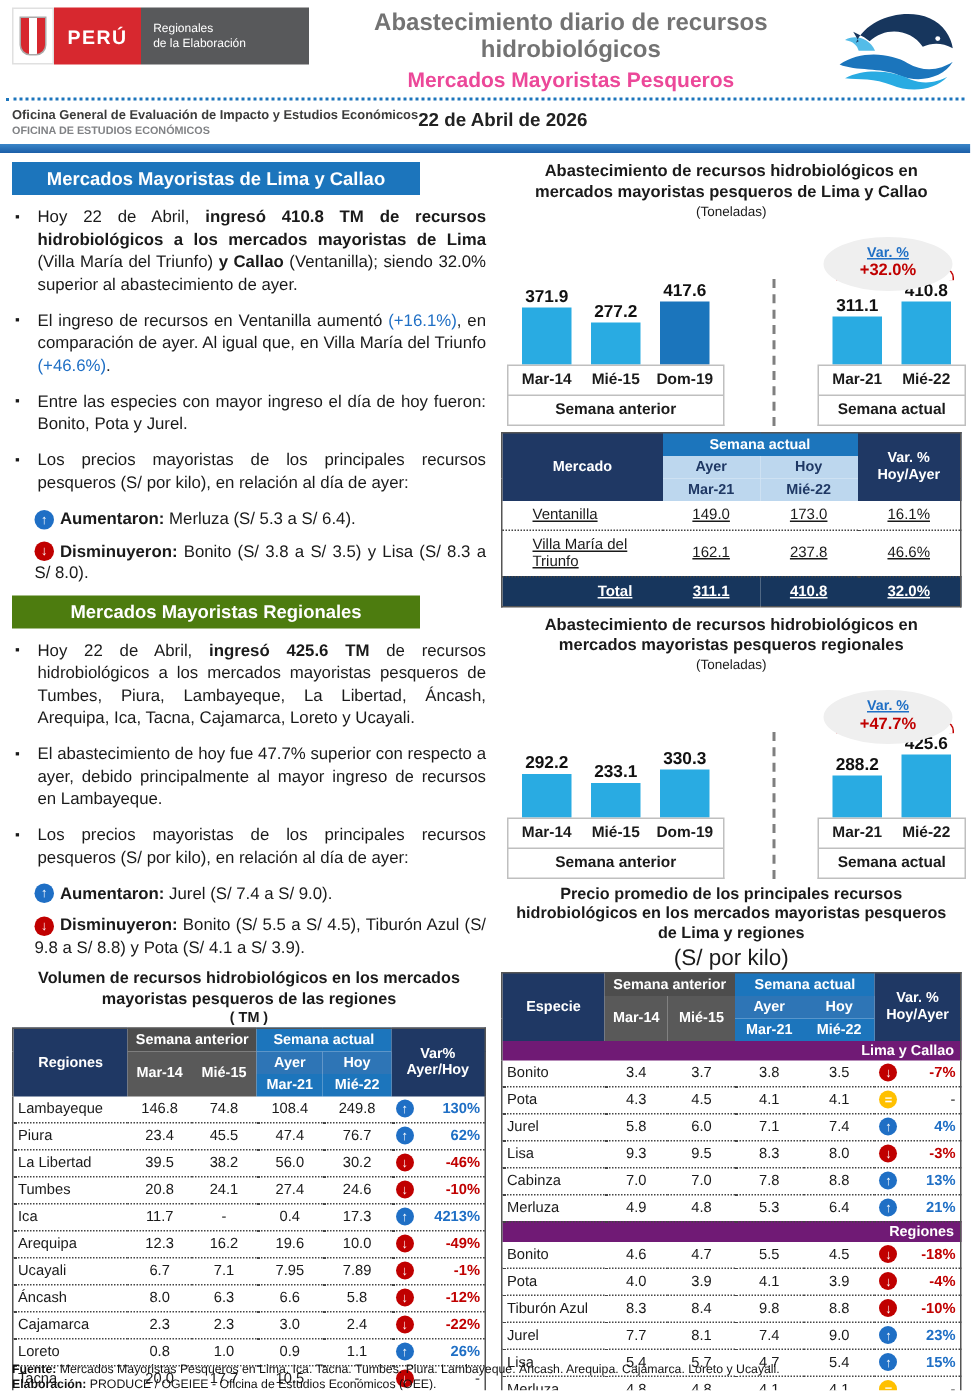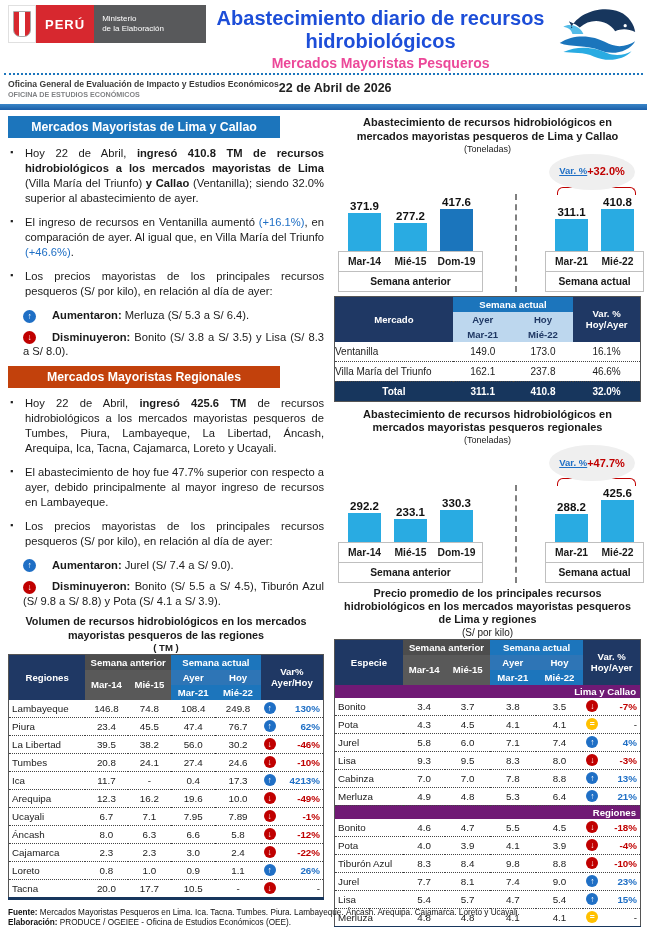--- a/index.html
+++ b/index.html
@@ -7,48 +7,48 @@
         font-family:"Liberation Sans",sans-serif;color:#1a1a1a;}
 
   
   .hdr{display:flex;align-items:flex-start;padding:5px 8px 0 8px;}
   .gov-logo{display:flex;align-items:stretch;height:38px;}
   .emblem-box{background:#fff;border:1px solid #e0e0e0;width:26px;display:flex;align-items:center;justify-content:center;}
   .shield{width:16px;height:24px;background:linear-gradient(90deg,#D7282F 33%,#fff 33%,#fff 66%,#D7282F 66%);border:1px solid #aaa;border-radius:0 0 7px 7px;}
   .peru-box{background:#D7282F;color:#fff;font-weight:bold;font-size:13px;letter-spacing:1px;display:flex;align-items:center;padding:0 9px;}
   .min-box{background:#58595B;color:#fff;font-size:8px;line-height:1.25;display:flex;flex-direction:column;justify-content:center;padding:0 8px;width:96px;}
   .titles{flex:1;text-align:center;padding-top:2px;}
-  .t1{font-size:20px;font-weight:bold;color:#1d4ed8;}
+  .t1{font-size:16px;font-weight:bold;color:#737373;}
   .t2{font-size:14px;font-weight:bold;color:#ec4899;margin-top:2px;}
   .fish{width:84px;height:60px;flex:0 0 auto;margin-top:-2px;}
   .dotline{border-bottom:2px dotted #1C75BC;margin:2px 4px 0 4px;}
   .subhdr{display:flex;align-items:flex-start;padding:4px 10px 2px 8px;}
   .office1{font-size:8.6px;font-weight:bold;color:#3C3C3B;}
   .office2{font-size:7.2px;font-weight:bold;color:#808285;margin-top:1px;}
   .date{font-size:12.5px;font-weight:bold;color:#222;margin-top:2px;}
   .bluerule{height:6px;background:linear-gradient(#3a86c8,#1B5EA8);margin:3px 0 4px 0;}
 
   
   .main{display:flex;gap:10px;padding:2px 6px 0 8px;}
   .col-l{width:316px;flex:0 0 auto;}
   .col-r{flex:1;min-width:0;}
 
   
   .sec-h{width:268px;text-align:center;color:#fff;font-weight:bold;font-size:12.3px;padding:4px 2px;margin:0 0 8px 0;}
   .sec-blue{background:#1C75BC;}
-  .sec-yellow{background:#c2410c;text-align:center;}
+  .sec-yellow{background:#4d7c0f;text-align:center;}
   ul.bullets{list-style:none;margin:0;padding:0;}
   ul.bullets li{position:relative;padding-left:17px;margin:0 0 9px 0;font-size:11.2px;line-height:1.34;text-align:justify;}
   ul.bullets li::before{content:"▪";position:absolute;left:2px;top:0;font-size:9px;}
   .r-n{font-weight:normal;}
   .r-b{font-weight:bold;}
   .r-blue{color:#1F6FC5;}
   .note{display:block;padding-left:15px;margin:6px 0 7px 0;font-size:11.2px;line-height:1.3;text-align:justify;}
   .note .cir{margin-right:4px;}
-  .note b{font-weight:bold;margin-left:12px;}
+  .note b{font-weight:bold;}
 
   
   .cir{display:inline-block;width:12px;height:12px;border-radius:50%;color:#fff;font-size:8.5px;font-weight:bold;
        line-height:12px;text-align:center;vertical-align:middle;}
   .cir.up{background:#1F6FC5;}
   .cir.down{background:#C00000;}
   .cir.eq{background:#FFC000;}
   .note .cir{width:13px;height:13px;line-height:13px;}
 
   
@@ -69,63 +69,63 @@
   td.var{white-space:nowrap;}
   .varflex{display:flex;align-items:center;justify-content:space-between;}
   .pct{font-weight:bold;font-size:9.8px;}
   .pct.up{color:#1F6FC5;}
   .pct.down{color:#C00000;}
   .pct.neutral{color:#1a1a1a;font-weight:normal;}
   tr.band td{background:#701a75;color:#fff;font-weight:bold;font-size:9.6px;text-align:right;padding:1px 4px;border-bottom:none;}
   tr.total td{background:#17365D;color:#fff;font-weight:bold;border-bottom:none;}
   #regions-table{border:1px solid #555;border-bottom:3px solid #17365D;}
   #mercado-table{border:1px solid #555;margin-top:3px;}
-  #mercado-table td{padding:4px 0;font-size:10px;}
-  tr.total td:first-child{text-align:center;}
+  #mercado-table td{padding:4px 20px;font-size:10px;text-decoration:underline;}
+  tr.total td:first-child{text-align:right;}
   #price-table{border:1px solid #555;border-bottom:3px solid #17365D;}
 
   
   .chart{margin-bottom:4px;}
   .c-title{font-size:11px;font-weight:bold;text-align:center;line-height:1.25;margin:0 6px;}
   .c-unit{font-size:9px;text-align:center;margin-bottom:0;}
   .c-body{position:relative;padding-top:40px;}
   .groups{display:flex;align-items:flex-end;padding-left:4px;}
   .cgroup{display:flex;flex-direction:column;position:relative;}
   .cbars{display:flex;align-items:flex-end;justify-content:center;height:57px;gap:5px;padding:0 5px;}
   .bwrap{display:flex;flex-direction:column;align-items:center;width:41px;}
   .bval{font-weight:bold;font-size:11.5px;color:#111;margin-bottom:1px;white-space:nowrap;}
   .brect{width:33px;}
   .dbox{border:1px solid #BFBFBF;display:flex;justify-content:center;gap:5px;padding:4px 5px;}
   .dlab{display:inline-block;width:41px;text-align:center;font-weight:bold;font-size:10.3px;white-space:nowrap;}
   .wbox{border:1px solid #BFBFBF;border-top:none;text-align:center;font-weight:bold;font-size:10.3px;padding:4px 2px;}
   .cdivider{border-left:2px dashed #7F7F7F;align-self:stretch;margin:0 28px 0 32px;}
   .bracket{position:absolute;top:-7px;left:12px;right:8px;height:7px;border:1.5px solid #C00000;border-bottom:none;border-radius:6px 6px 0 0;}
   .bracket i{position:absolute;left:50%;top:-6px;height:6px;border-left:1.5px solid #C00000;}
-  .badge{position:absolute;top:0;right:6px;width:86px;height:36px;background:#EFEFEF;border-radius:50%;
-         display:flex;align-items:center;justify-content:center;}
+  .badge{position:absolute;top:12px;right:6px;width:86px;height:36px;background:#EFEFEF;border-radius:50%;
+         display:flex;flex-direction:column;align-items:center;justify-content:center;}
   .badge-l{color:#1F6FC5;text-decoration:underline;font-weight:bold;font-size:9.5px;line-height:1.1;}
   .badge-v{color:#C00000;font-weight:bold;font-size:11px;line-height:1.2;}
 
   
   .footer{position:absolute;left:8px;right:8px;top:908px;font-size:8.2px;line-height:1.22;color:#111;}
   .footer b{font-weight:bold;}
 </style>
 </head>
 <body>
 
 <div class="page">
 
   <div class="hdr">
     <div class="gov-logo">
       <div class="emblem-box">
           <div class="shield"></div>
         </div>
       <div class="peru-box">PERÚ</div>
       <div class="min-box">
-        <span>Ministerio</span>
+        <span>Regionales</span>
         <span>de la Elaboración</span>
       </div>
     </div>
     <div class="titles">
       <div class="t1">Abastecimiento diario de recursos hidrobiológicos</div>
       <div class="t2">Mercados Mayoristas Pesqueros</div>
     </div>
     <svg class="fish" viewBox="0 0 90 66">
       <path d="M30 34 C26 24 14 22 8 26 C14 27 17 30 18 34 Z" fill="#29ABE2" opacity="0.8"></path>
       <path d="M16 28 C24 10 52 2 70 10 C80 14 86 24 87 32 C79 28 72 28 65 31 C56 18 38 16 26 27 L22 24 L14 20 L18 27 Z" fill="#17365D"></path>
@@ -144,20 +144,21 @@
   </div>
   <div class="bluerule"></div>
 
   <div class="main">
 
     <div class="col-l">
       <div class="sec-h sec-blue">Mercados Mayoristas de Lima y Callao</div>
       <ul class="bullets" id="lima-bullets">
           <li><span class="r-n">Hoy 22 de Abril, </span><span class="r-b">ingresó 410.8 TM de recursos hidrobiológicos a los mercados mayoristas de Lima</span><span class="r-n"> (Villa María del Triunfo) </span><span class="r-b">y Callao</span><span class="r-n"> (Ventanilla); siendo 32.0% superior al abastecimiento de ayer.</span></li>
           <li><span class="r-n">El ingreso de recursos en Ventanilla aumentó </span><span class="r-blue">(+16.1%)</span><span class="r-n">, en comparación de ayer. Al igual que, en Villa María del Triunfo </span><span class="r-blue">(+46.6%)</span><span class="r-n">.</span></li>
+          <li><span class="r-n">Entre las especies con mayor ingreso el día de hoy fueron: Bonito, Pota y Jurel.</span></li>
           <li><span class="r-n">Los precios mayoristas de los principales recursos pesqueros (S/ por kilo), en relación al día de ayer:</span></li>
         </ul>
       <div class="note" id="lima-up"><span class="cir up">↑</span><b>Aumentaron:</b><span> Merluza (S/ 5.3 a S/ 6.4).</span></div>
       <div class="note" id="lima-down"><span class="cir down">↓</span><b>Disminuyeron:</b><span> Bonito (S/ 3.8 a S/ 3.5) y Lisa (S/ 8.3 a S/ 8.0).</span></div>
 
       <div class="sec-h sec-yellow">Mercados Mayoristas Regionales</div>
       <ul class="bullets" id="reg-bullets">
           <li><span class="r-n">Hoy 22 de Abril, </span><span class="r-b">ingresó 425.6 TM</span><span class="r-n"> de recursos hidrobiológicos a los mercados mayoristas pesqueros de Tumbes, Piura, Lambayeque, La Libertad, Áncash, Arequipa, Ica, Tacna, Cajamarca, Loreto y Ucayali.</span></li>
           <li><span class="r-n">El abastecimiento de hoy fue 47.7% superior con respecto a ayer, debido principalmente al mayor ingreso de recursos en Lambayeque.</span></li>
           <li><span class="r-n">Los precios mayoristas de los principales recursos pesqueros (S/ por kilo), en relación al día de ayer:</span></li>
@@ -479,21 +480,21 @@
               </div>
             </div>
             <div class="badge">
               <span class="badge-l">Var. %</span>
               <span class="badge-v">+47.7%</span>
             </div>
           </div>
       </div>
 
       <div class="tbl-title">Precio promedio de los principales recursos hidrobiológicos en los mercados mayoristas pesqueros de Lima y regiones</div>
-      <div class="tbl-unit" style="font-weight:normal;font-size:10px;">(S/ por kilo)</div>
+      <div class="tbl-unit" style="font-weight:normal;font-size:15px;">(S/ por kilo)</div>
       <table id="price-table">
           <thead>
      <tr>
               <th rowspan="3" class="navy" style="width:72px;">Especie</th>
          <th colspan="2" class="gray">Semana anterior</th>
          <th colspan="2" class="blue">Semana actual</th>
          <th rowspan="3" class="navy" style="width:56px;">Var. % Hoy/Ayer</th>
             </tr>
      <tr>
               <th rowspan="2" class="gray2" style="width:44px;">Mar-14</th>

